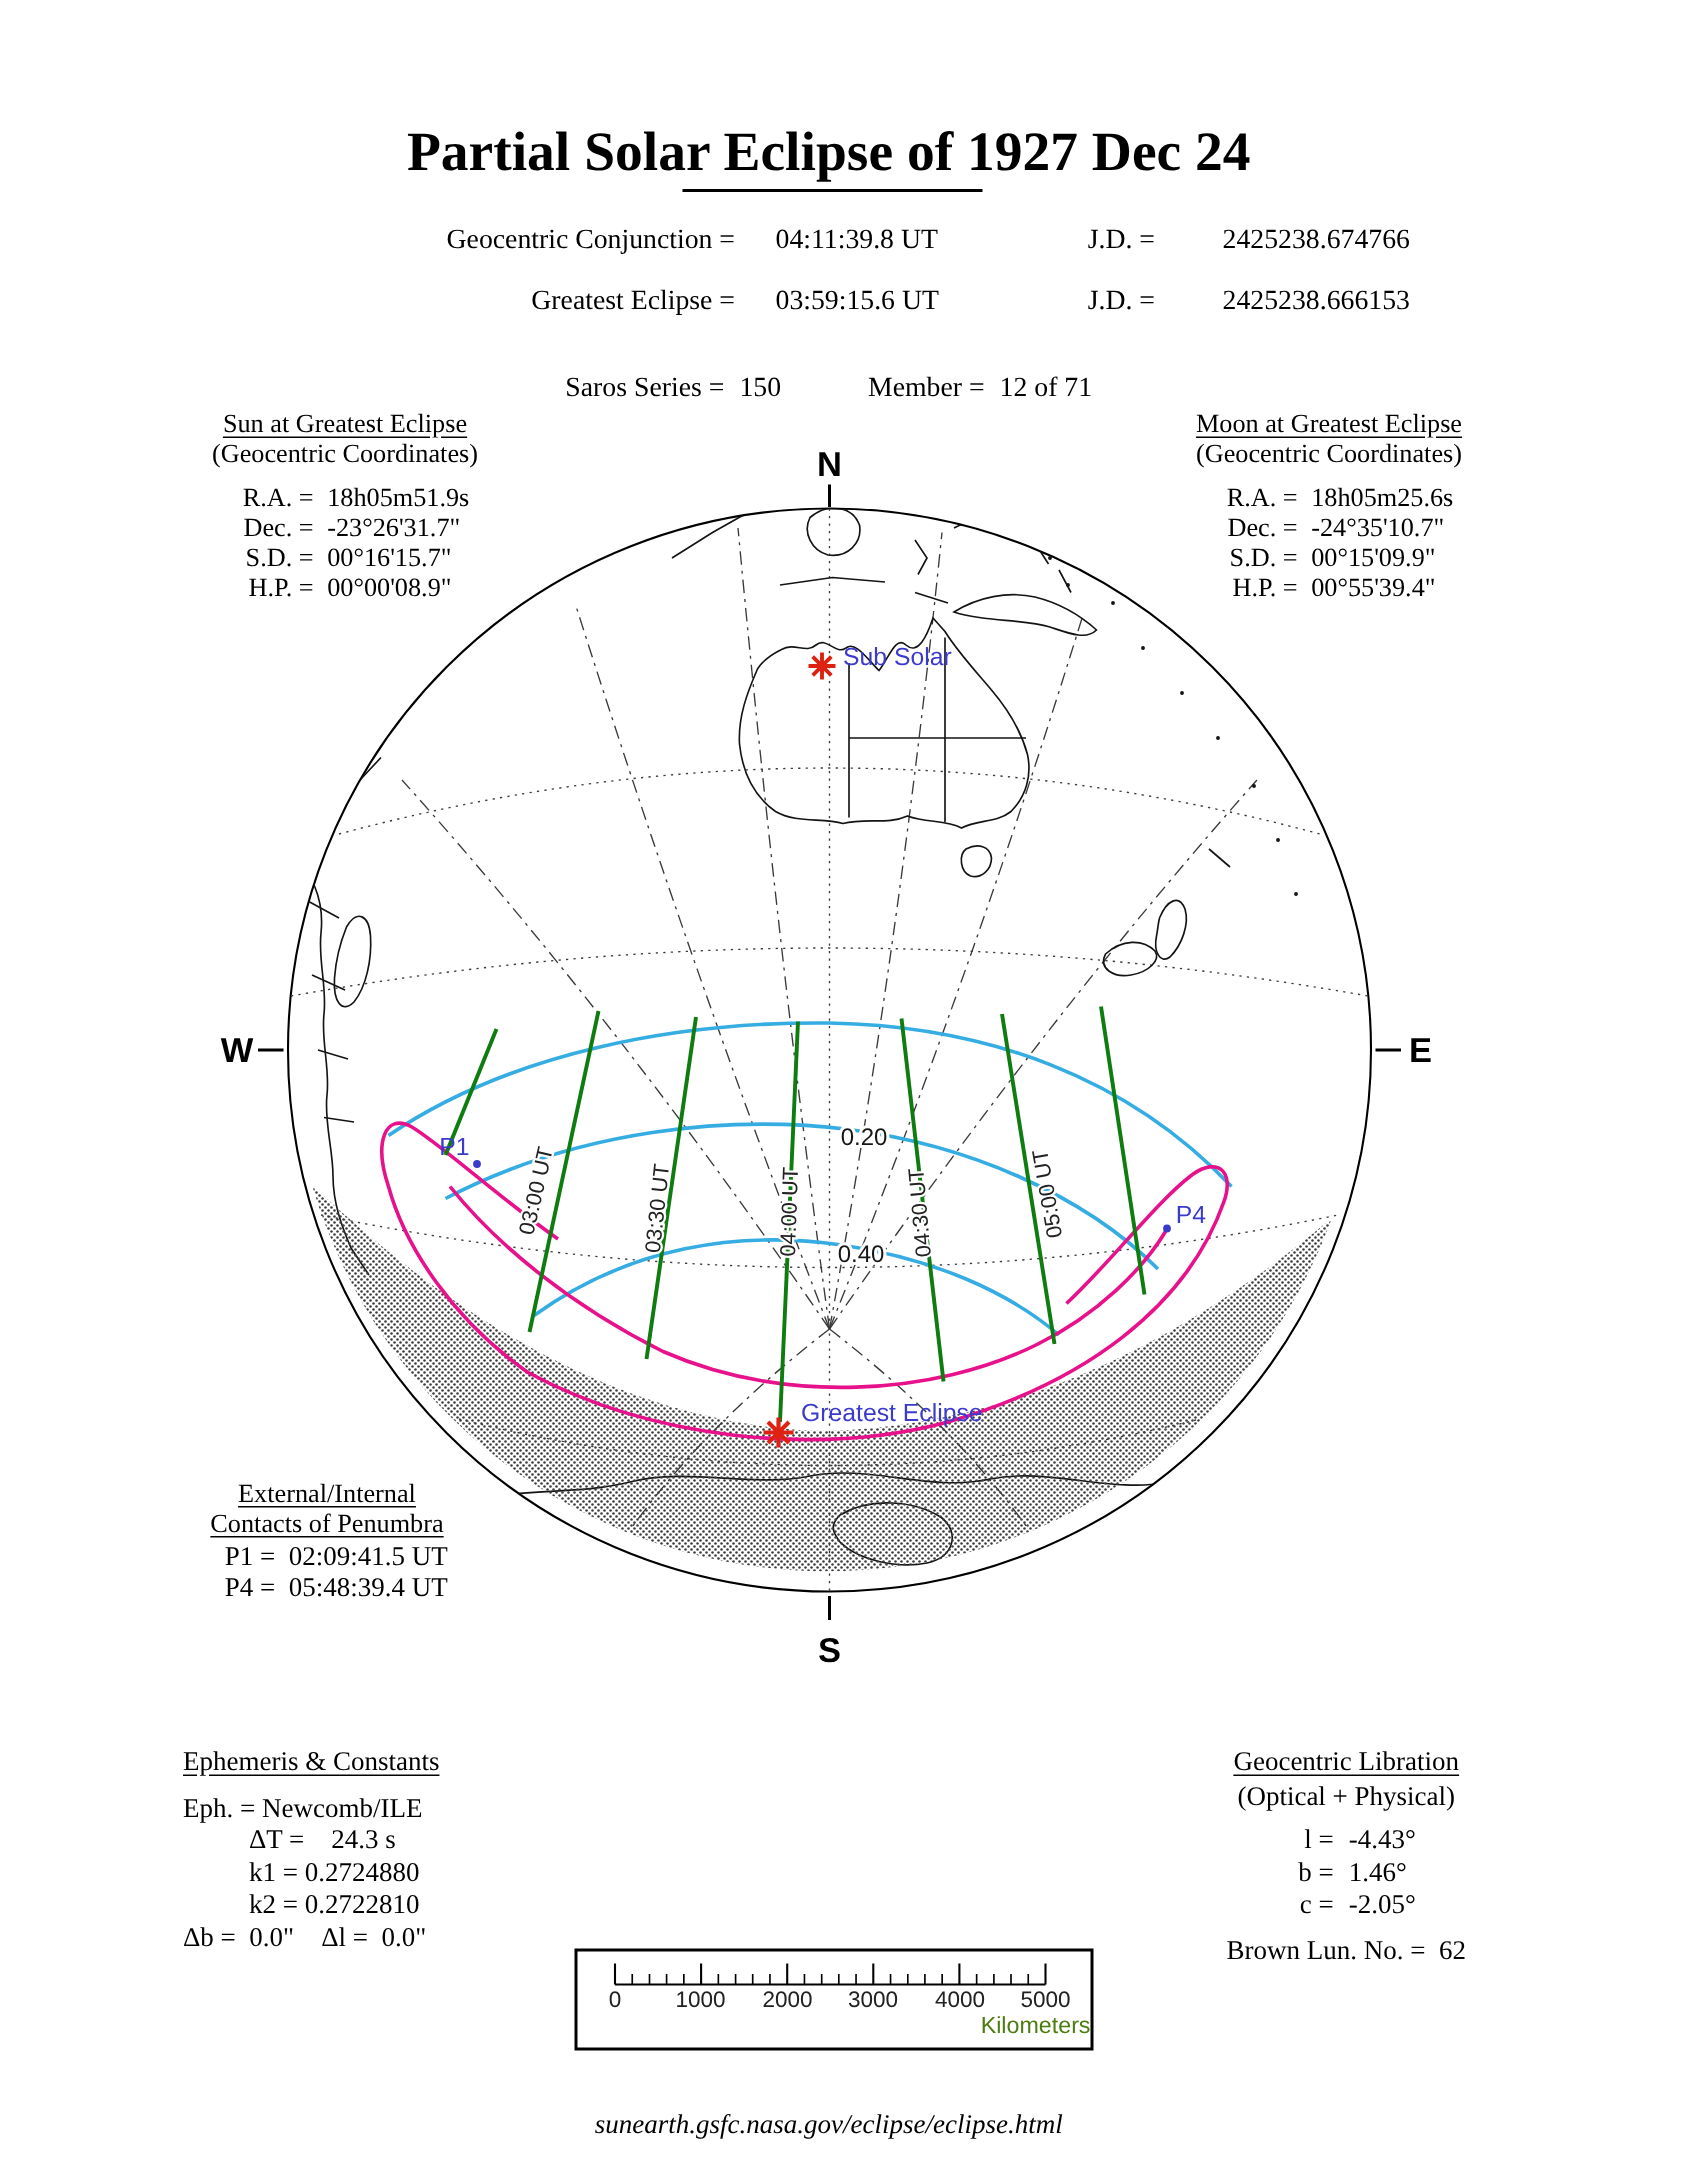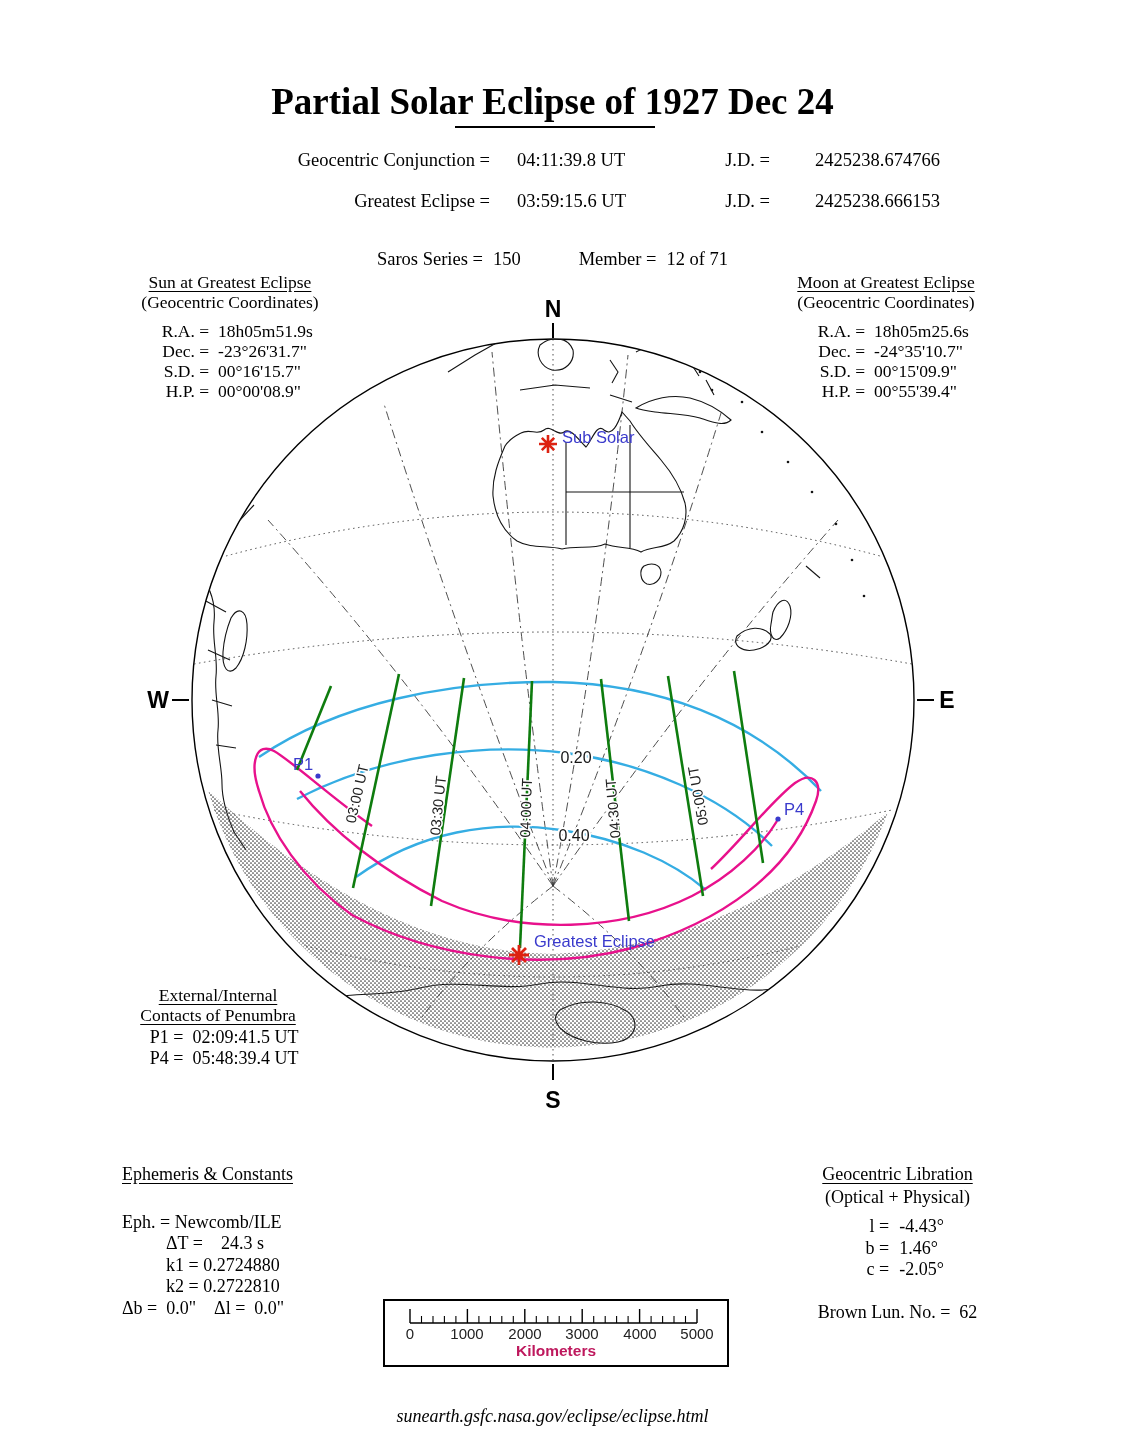--- a/index.html
+++ b/index.html
@@ -23,35 +23,35 @@
   .side-block{font-size:17.5px;line-height:19px;text-align:center;}
   .sb-title{text-decoration:underline;text-underline-offset:3px;margin-bottom:1px;}
   .sb-sub{margin-bottom:9px;}
   .sb-rows{display:inline-block;text-align:left;}
   .sb-row{display:grid;grid-template-columns:62px auto;line-height:20px;}
   .sb-row .sb-l{text-align:right;}
   .sb-row .sb-v{padding-left:9px;}
   .contacts .sb-row{grid-template-columns:46px auto;font-size:18px;line-height:21px;}
   
   .eph{font-size:18px;line-height:21.5px;}
-  .eph-title{text-decoration:underline;text-underline-offset:3px;margin-bottom:26px;}
+  .eph-title{text-decoration:underline;text-underline-offset:3px;margin-bottom:9px;}
   .eph-row{white-space:pre;}
   .ind1{padding-left:44px;}
   
   .lib{font-size:18px;line-height:21.5px;text-align:center;}
   .lib-rows{display:inline-block;text-align:left;margin-top:8px;}
   .lib-row{display:grid;grid-template-columns:38px auto;}
   .lib-row .sb-l{text-align:right;}
   .lib-row .sb-v{padding-left:10px;}
-  .brown{margin-top:21px;}
+  .brown{margin-top:9px;}
   
   .scalebar{left:383px;top:1299px;width:342px;height:64px;border:2px solid #000;
             font-family:"Liberation Sans",sans-serif;}
   .sb-num{position:absolute;top:24px;transform:translateX(-50%);font-size:15px;color:#222;}
-  .sb-unit{position:absolute;top:41px;width:100%;text-align:center;font-size:15.5px;color:#be185d;font-weight:bold;}
+  .sb-unit{position:absolute;top:41px;width:100%;text-align:right;font-size:15.5px;color:#4d7c0f;}
   
   .footer1{left:0;top:1374px;width:1105px;text-align:center;font-style:italic;font-size:19px;}
   .footer2{left:0;top:1406px;width:1105px;text-align:center;font-style:italic;font-size:18px;}
   
   .svg-sans{font-family:"Liberation Sans",sans-serif;}
   text.bluelab{fill:#3A3ACC;font-size:16.5px;}
   text.maglab{fill:#161616;font-size:16px;paint-order:stroke;stroke:#fff;stroke-width:4px;}
   text.utlab{fill:#222;font-size:14.5px;paint-order:stroke;stroke:#fff;stroke-width:3px;}
   text.compass{fill:#000;font-size:23px;font-weight:bold;}
 </style>

